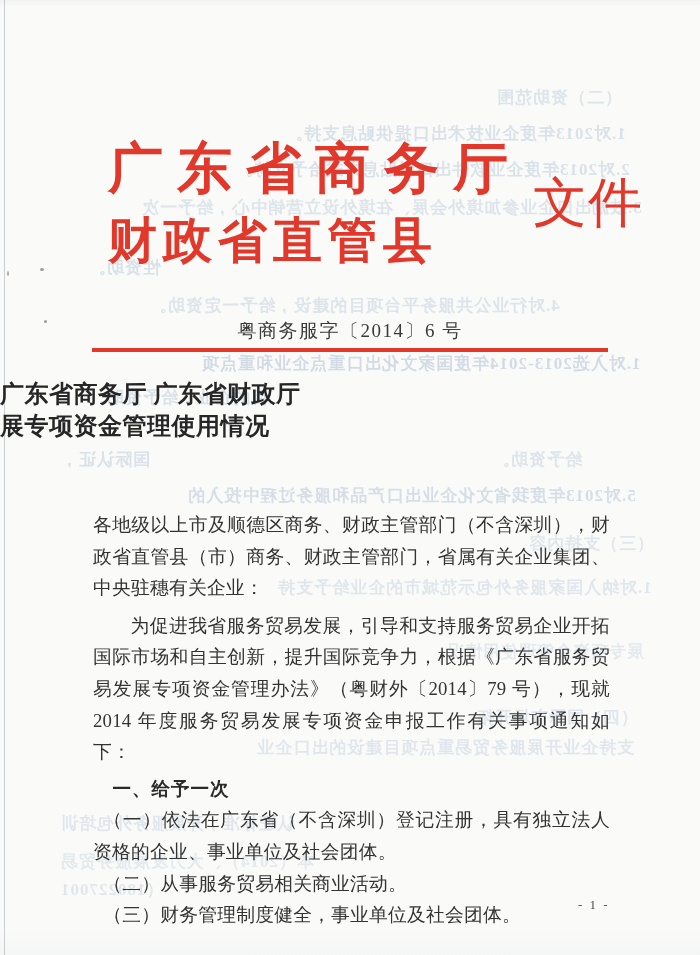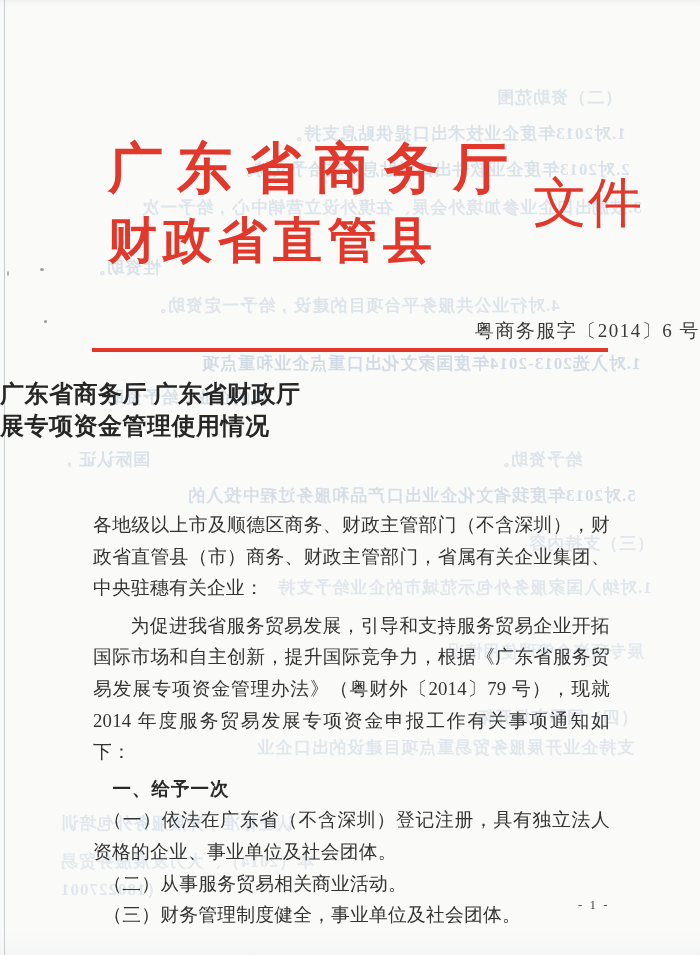--- a/index.html
+++ b/index.html
@@ -35,21 +35,21 @@
   .content{position:absolute;inset:0;z-index:2;padding-left:33px;}
 
   
   .org-line{position:absolute;color:var(--red);font-weight:bold;white-space:nowrap;}
   .org-line.one{left:108px;top:132px;font-size:55px;letter-spacing:14px;}
   .org-line.two{left:108px;top:208px;font-size:49px;letter-spacing:6px;}
   .doc-type{position:absolute;left:533px;top:167px;color:var(--red);font-weight:normal;font-size:54px;letter-spacing:1px;}
 
   .doc-number{
     position:absolute;left:0;top:318px;width:100%;
-    text-align:right;font-size:19px;color:#3a3a3a;letter-spacing:1.5px;
+    text-align:center;font-size:19px;color:#3a3a3a;letter-spacing:1.5px;
   }
   .red-rule{position:absolute;left:92px;top:348px;width:516px;height:4px;background:var(--red);}
 
   .title-block{
     position:absolute;left:0;top:379px;width:100%;
     font-weight:bold;color:#262626;
     font-size:24px;line-height:31.5px;letter-spacing:.5px;
   }
 
   .body-block{

